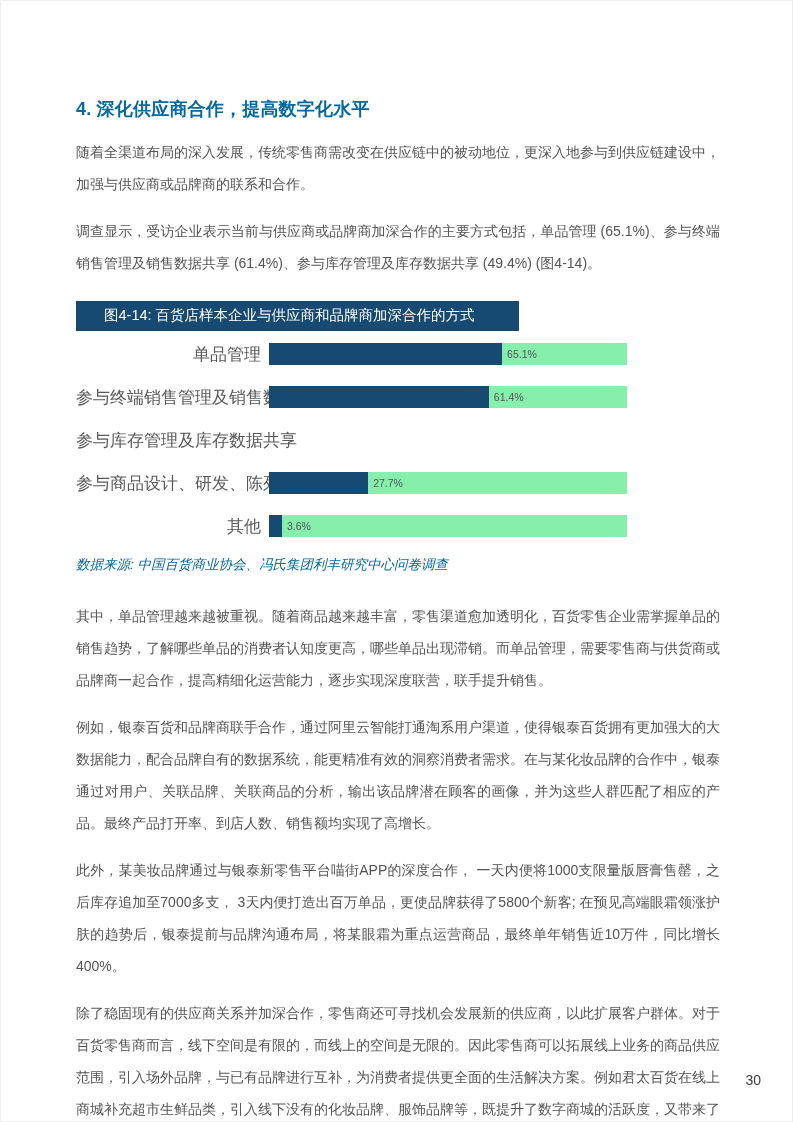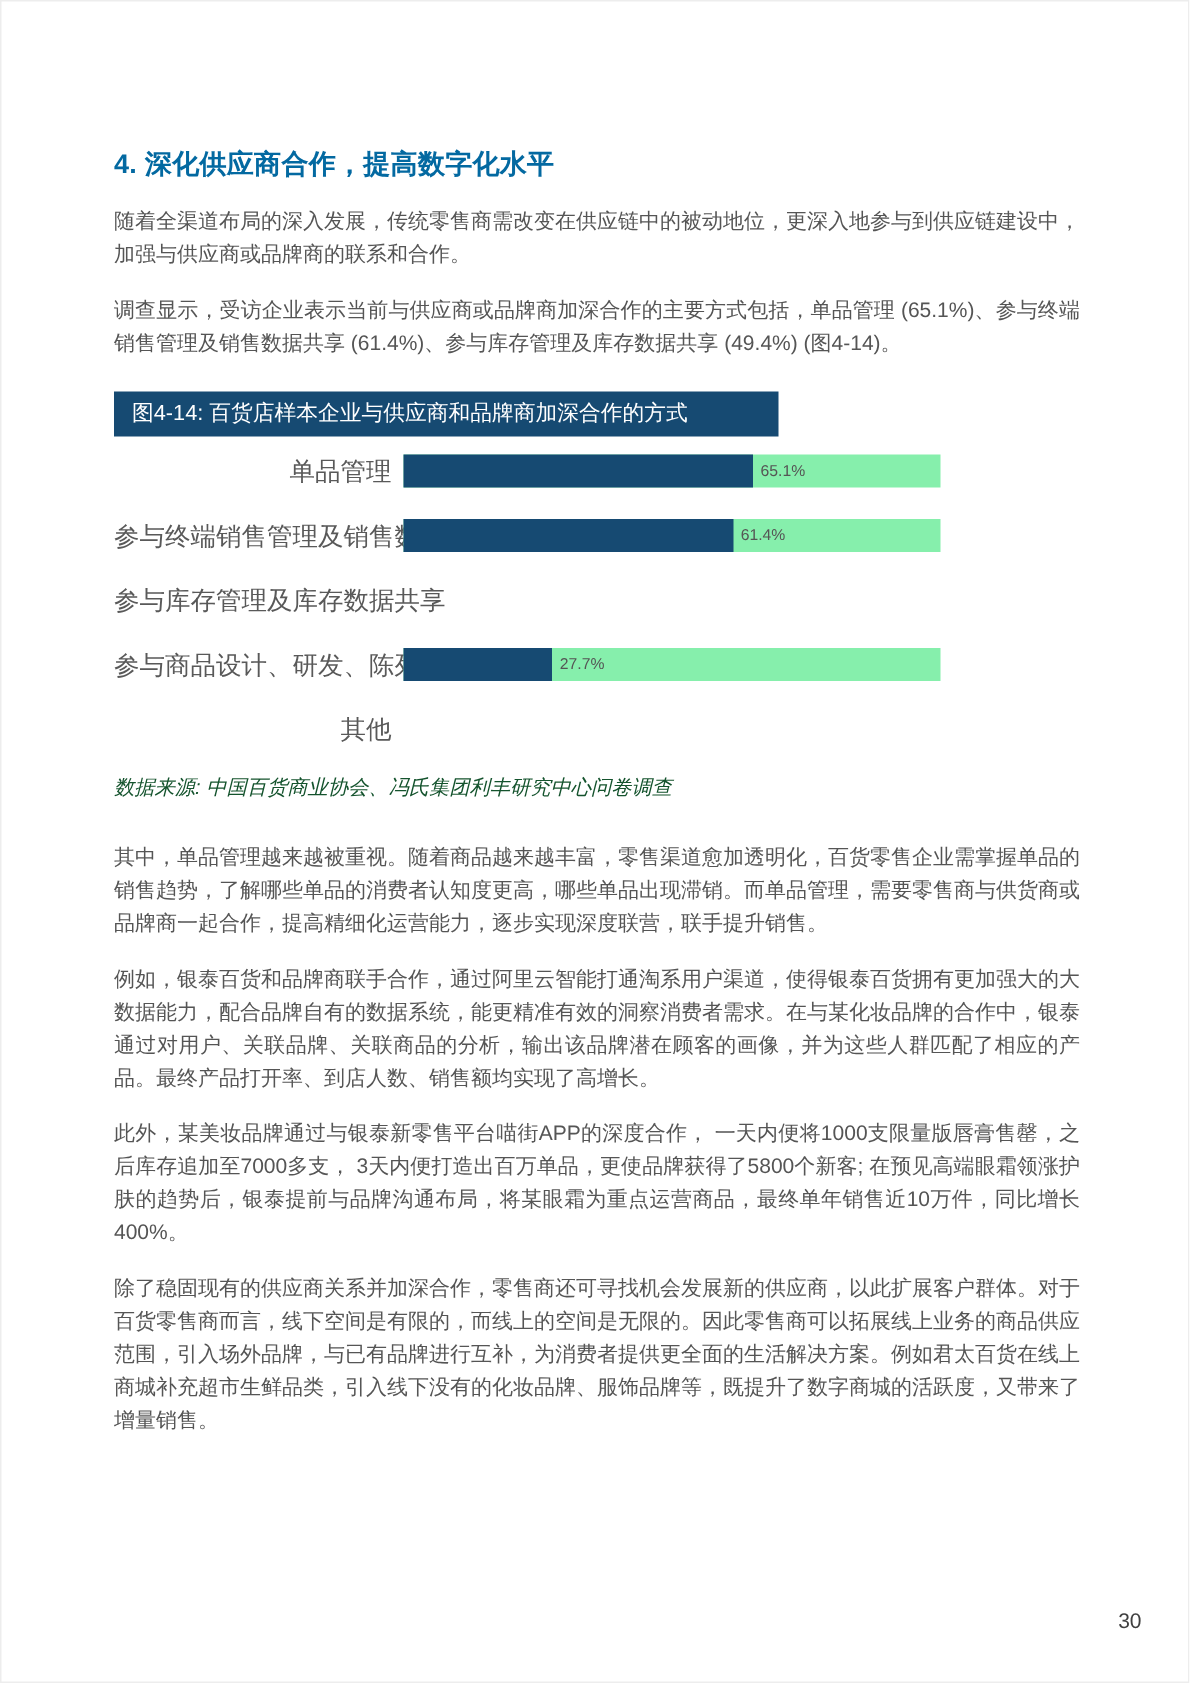--- a/index.html
+++ b/index.html
@@ -22,32 +22,32 @@
   .section-heading {
     margin: 0 0 10px 0;
     font-size: 18px;
     font-weight: bold;
     color: #0369a1;
     letter-spacing: 0.2px;
   }
   .para {
     margin: 15px 0 0 0;
     font-size: 14px;
-    line-height: 22px;
+    line-height: 32px;
     color: #555555;
     text-align: justify;
   }
   .chart-block { margin-top: 22px; }
   .chart-title {
     box-sizing: border-box;
     width: 443px;
     background: #164a72;
     color: #ffffff;
     font-size: 14.5px;
-    padding: 5px 12px 6px 12px;
+    padding: 5px 12px 6px 28px;
   }
   .chart-rows { margin-top: 12px; }
   .chart-row {
     display: flex;
     align-items: center;
     height: 22px;
     margin-bottom: 21px;
   }
   .chart-row:last-child { margin-bottom: 0; }
   .bar-label {
@@ -76,21 +76,21 @@
   .bar-value {
     margin-left: 5px;
     font-size: 10.5px;
     color: #555555;
     white-space: nowrap;
   }
   .source-note {
     margin-top: 19px;
     font-size: 13.5px;
     font-style: italic;
-    color: #14532d;
+    color: #0369a1;
   }
   .body-text-group .para.first { margin-top: 26px; }
   .page-number {
     position: absolute;
     right: 31px;
     bottom: 33px;
     font-size: 14px;
     color: #404040;
   }
 </style>
@@ -128,20 +128,24 @@
         </div>
         <div class="chart-row">
           <div class="bar-label">参与商品设计、研发、陈列和销售</div>
           <div class="bar-track">
             <div class="bar-fill" style="width: 27.7%;"></div>
             <div class="bar-value">27.7%</div>
           </div>
         </div>
         <div class="chart-row">
           <div class="bar-label">其他</div>
+          <div class="bar-track">
+            <div class="bar-fill" style="width: 3.6%;"></div>
+            <div class="bar-value">3.6%</div>
+          </div>
         </div>
       </div>
 
       <div class="source-note">数据来源: 中国百货商业协会、冯氏集团利丰研究中心问卷调查</div>
     </div>
 
     <div class="body-text-group">
       <p class="para first">其中，单品管理越来越被重视。随着商品越来越丰富，零售渠道愈加透明化，百货零售企业需掌握单品的销售趋势，了解哪些单品的消费者认知度更高，哪些单品出现滞销。而单品管理，需要零售商与供货商或品牌商一起合作，提高精细化运营能力，逐步实现深度联营，联手提升销售。</p>
       <p class="para">例如，银泰百货和品牌商联手合作，通过阿里云智能打通淘系用户渠道，使得银泰百货拥有更加强大的大数据能力，配合品牌自有的数据系统，能更精准有效的洞察消费者需求。在与某化妆品牌的合作中，银泰通过对用户、关联品牌、关联商品的分析，输出该品牌潜在顾客的画像，并为这些人群匹配了相应的产品。最终产品打开率、到店人数、销售额均实现了高增长。</p>
       <p class="para">此外，某美妆品牌通过与银泰新零售平台喵街APP的深度合作， 一天内便将1000支限量版唇膏售罄，之后库存追加至7000多支， 3天内便打造出百万单品，更使品牌获得了5800个新客; 在预见高端眼霜领涨护肤的趋势后，银泰提前与品牌沟通布局，将某眼霜为重点运营商品，最终单年销售近10万件，同比增长400%。</p>

